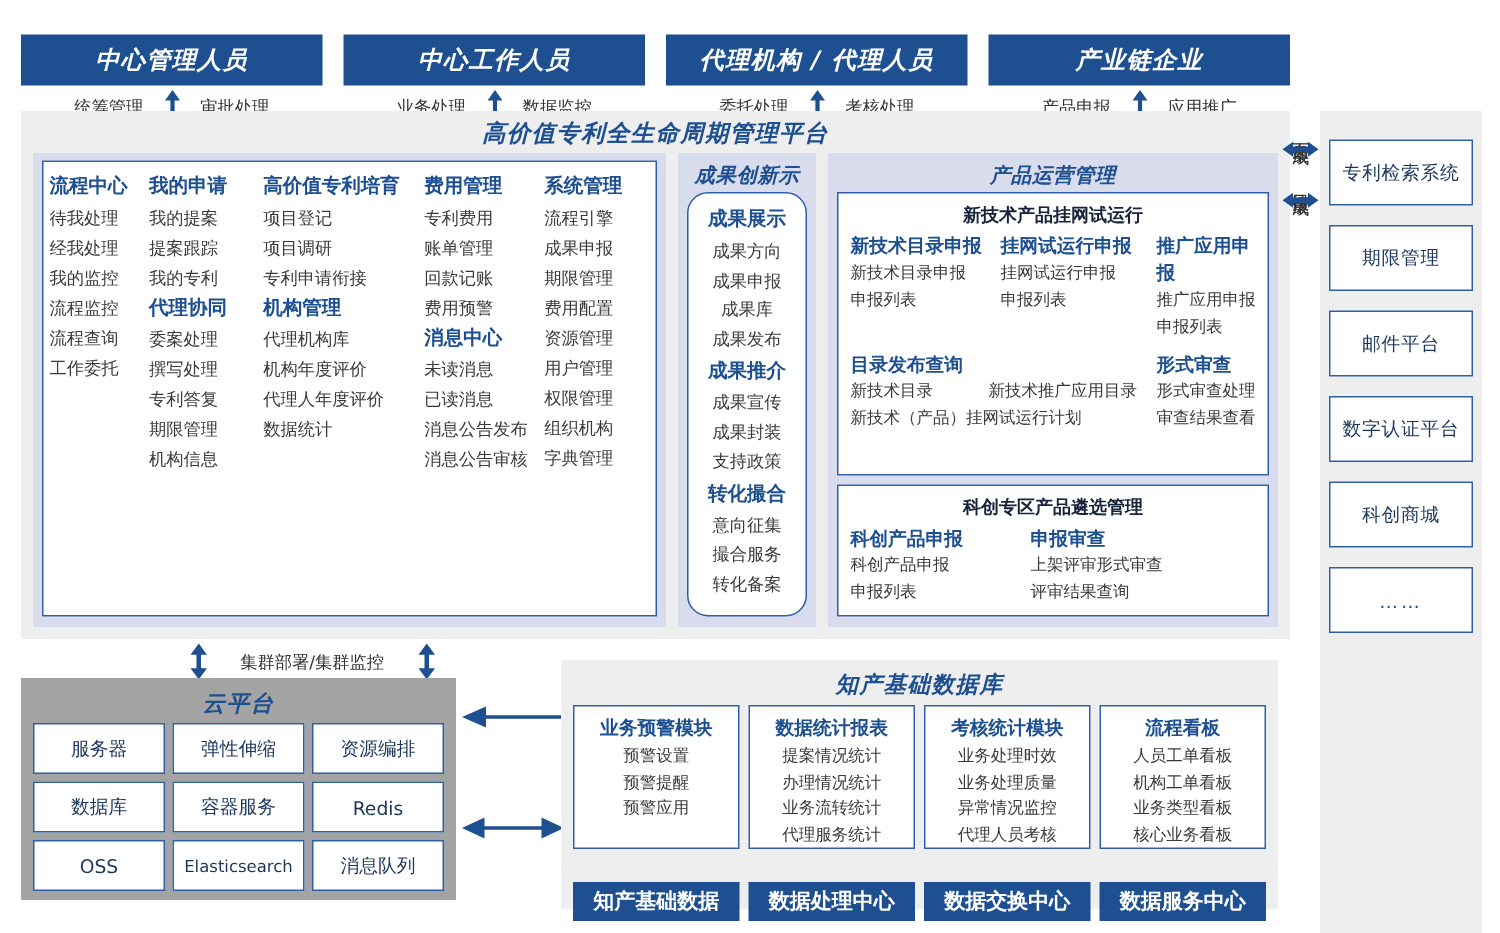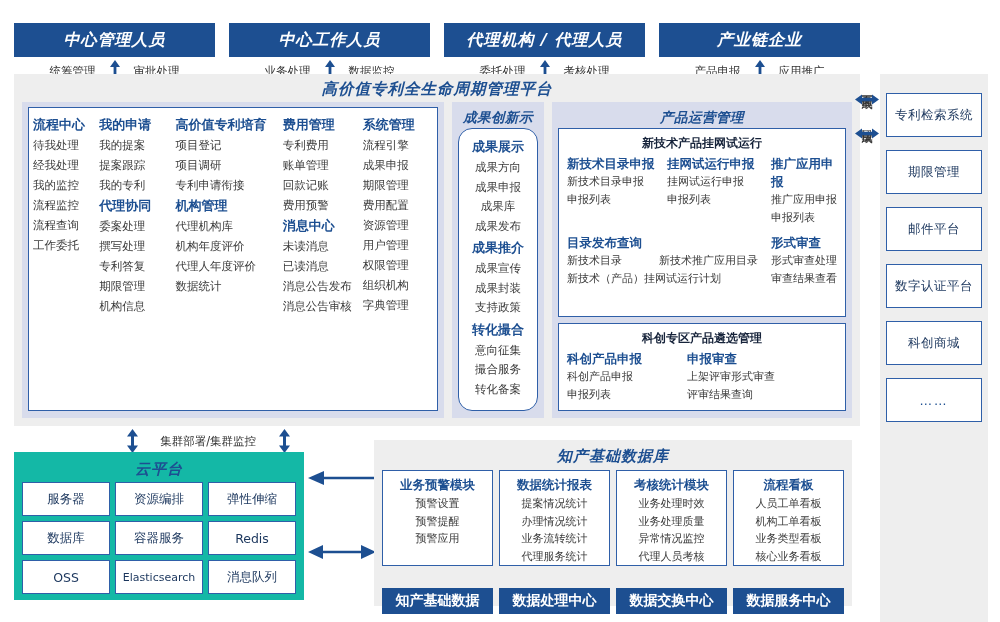--- a/index.html
+++ b/index.html
@@ -113,21 +113,21 @@
   
   .cluster {
     position: absolute; left: 60px; top: 428px; width: 230px; height: 26px;
     display: flex; align-items: center; justify-content: flex-end; gap: 22px;
   }
   .cluster .lbl { font-size: 11.5px; color: #333333; }
 
   
   .cloud {
     position: absolute; left: 14px; top: 452px; width: 290px; height: 148px;
-    background: #14b8a6; padding: 4px 8px 8px 8px;
+    background: #a3a3a3; padding: 4px 8px 8px 8px;
   }
   .cloud-title { text-align: center; font-size: 15px; font-weight: bold; font-style: italic;
                  color: #1d4f91; letter-spacing: 1px; line-height: 26px; }
   .cloud-grid { display: grid; grid-template-columns: 1fr 1fr 1fr; gap: 5px; }
   .cloud-cell {
     background: #ffffff; border: 1.5px solid #2f5fa8; height: 34px;
     display: flex; align-items: center; justify-content: center;
     font-size: 12.5px; color: #1b365d;
   }
   .cloud-cell.sm { font-size: 11px; }
@@ -398,22 +398,22 @@
       <svg width="13" height="24" viewBox="0 0 13 24">
           <path d="M6.5 0 L12 7.5 L8 7.5 L8 16.5 L12 16.5 L6.5 24 L1 16.5 L5 16.5 L5 7.5 L1 7.5 Z" fill="#1d4f91"></path>
         </svg>
     </span>
   </div>
 
   <div class="cloud">
     <div class="cloud-title">云平台</div>
     <div class="cloud-grid">
       <div class="cloud-cell">服务器</div>
+      <div class="cloud-cell">弹性伸缩</div>
       <div class="cloud-cell">资源编排</div>
-      <div class="cloud-cell">弹性伸缩</div>
       <div class="cloud-cell">数据库</div>
       <div class="cloud-cell">容器服务</div>
       <div class="cloud-cell">Redis</div>
       <div class="cloud-cell">OSS</div>
       <div class="cloud-cell sm">Elasticsearch</div>
       <div class="cloud-cell">消息队列</div>
     </div>
   </div>
 
   <div class="conn" style="left:308px; top:470px;">

